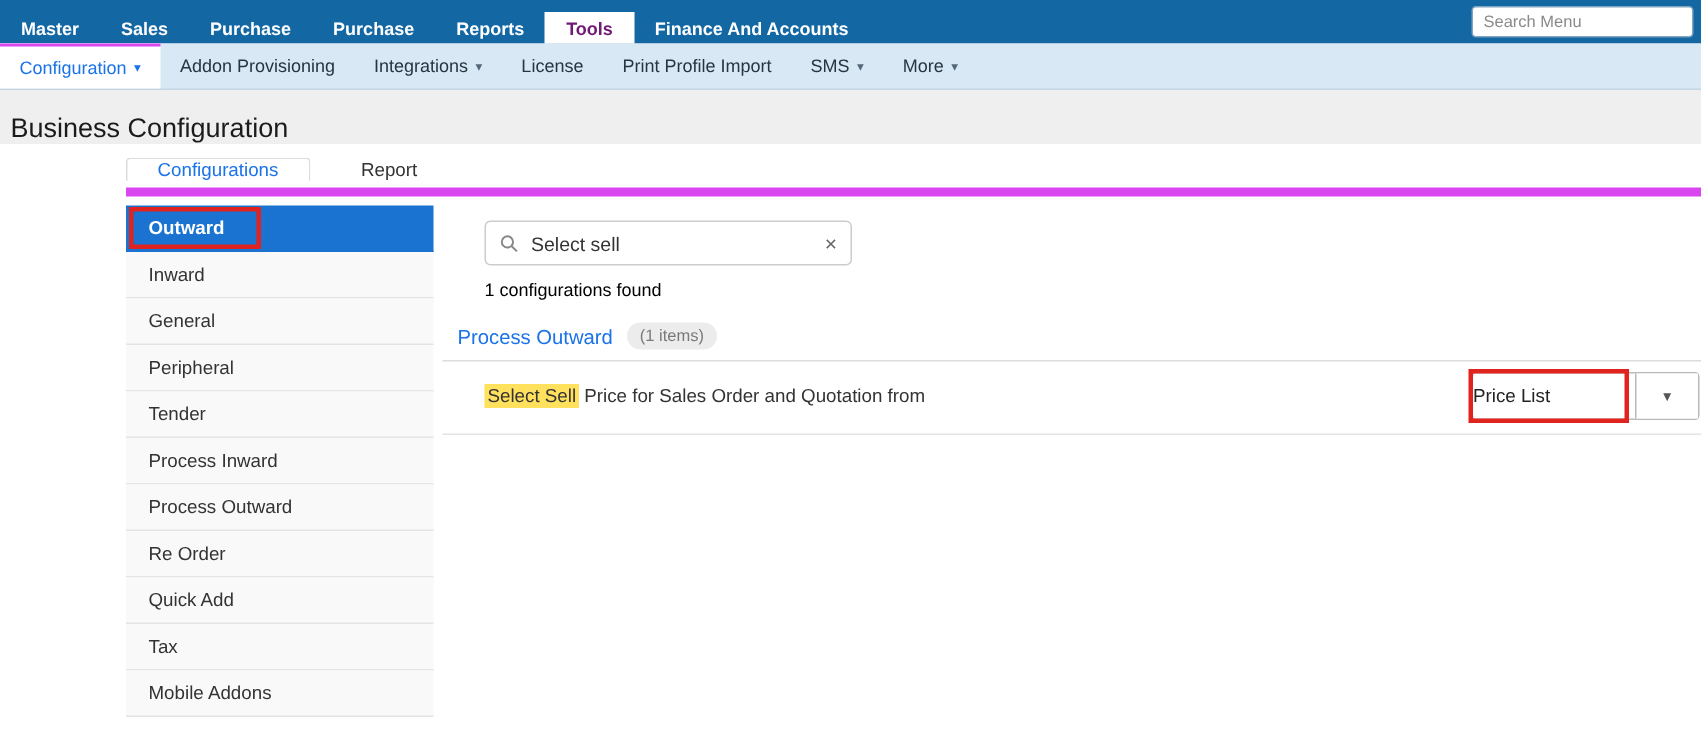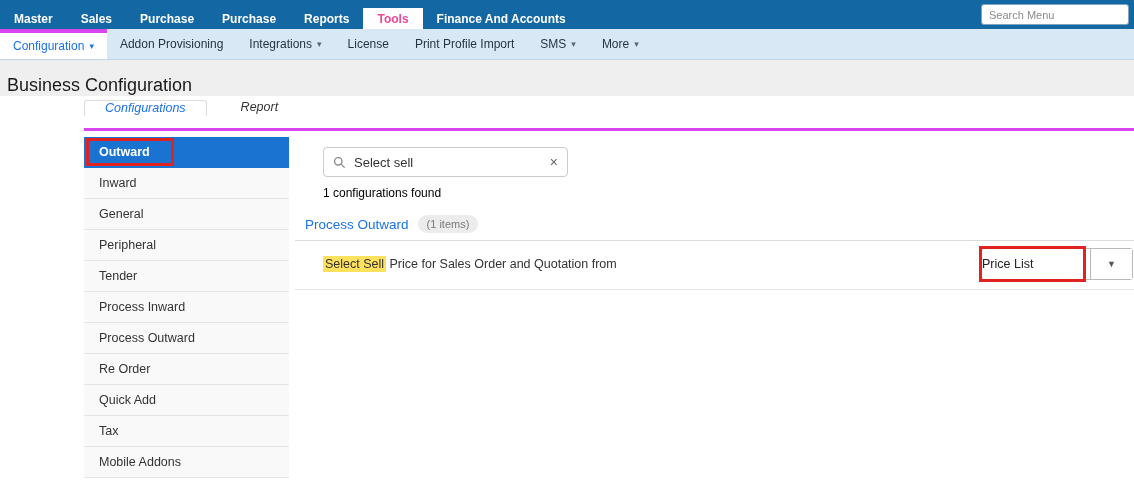--- a/index.html
+++ b/index.html
@@ -21,21 +21,21 @@
   .topnav .nav-item {
     padding: 0 14px;
     display: flex;
     align-items: center;
     font-size: 12px;
     font-weight: 700;
     cursor: pointer;
     white-space: nowrap;
     margin-top: 8px;
   }
-  .topnav .nav-item.active { background: #ffffff; color: #ec4899; }
+  .topnav .nav-item.active { background: #ffffff; color: #701a75; }
   .topnav .spacer { flex: 1; }
   .topnav .menu-search {
     margin: 4px 5px 4px 0;
     width: 148px;
     height: 21px;
     font-size: 11px;
     padding: 2px 7px;
     border: 1px solid #7fa4bf;
     border-radius: 3px;
     outline: none;
@@ -58,44 +58,43 @@
     align-items: center;
     gap: 5px;
     font-size: 12px;
     color: #253642;
     cursor: pointer;
     white-space: nowrap;
   }
   .subnav .sub-item.active {
     background: #ffffff;
     color: #1a73e8;
-    border-top: 4px solid #d946ef;
+    border-top: 2px solid #d946ef;
   }
   .chev { font-size: 9px; color: #55687a; line-height: 1; }
   .subnav .sub-item.active .chev { color: #1a73e8; }
 
   
   .titlebar {
     height: 36px;
     background: #efefef;
     display: flex;
     align-items: flex-end;
     padding-left: 7px;
     font-size: 18px;
     color: #1b1b1b;
   }
 
   
   .content { margin-left: 84px; padding-top: 4px; background: #fff; }
   .tabs {
     display: flex;
-    align-items: flex-start;
+    align-items: center;
     height: 31px;
-    border-bottom: 3px solid #d946ef;
-    font-style: italic;
+    border-bottom: 6px solid #d946ef;
   }
   .tab {
     padding: 0 20px;
     display: flex;
     align-items: center;
     font-size: 12.5px;
     color: #333;
     cursor: pointer;
   }
   .tab.active {

